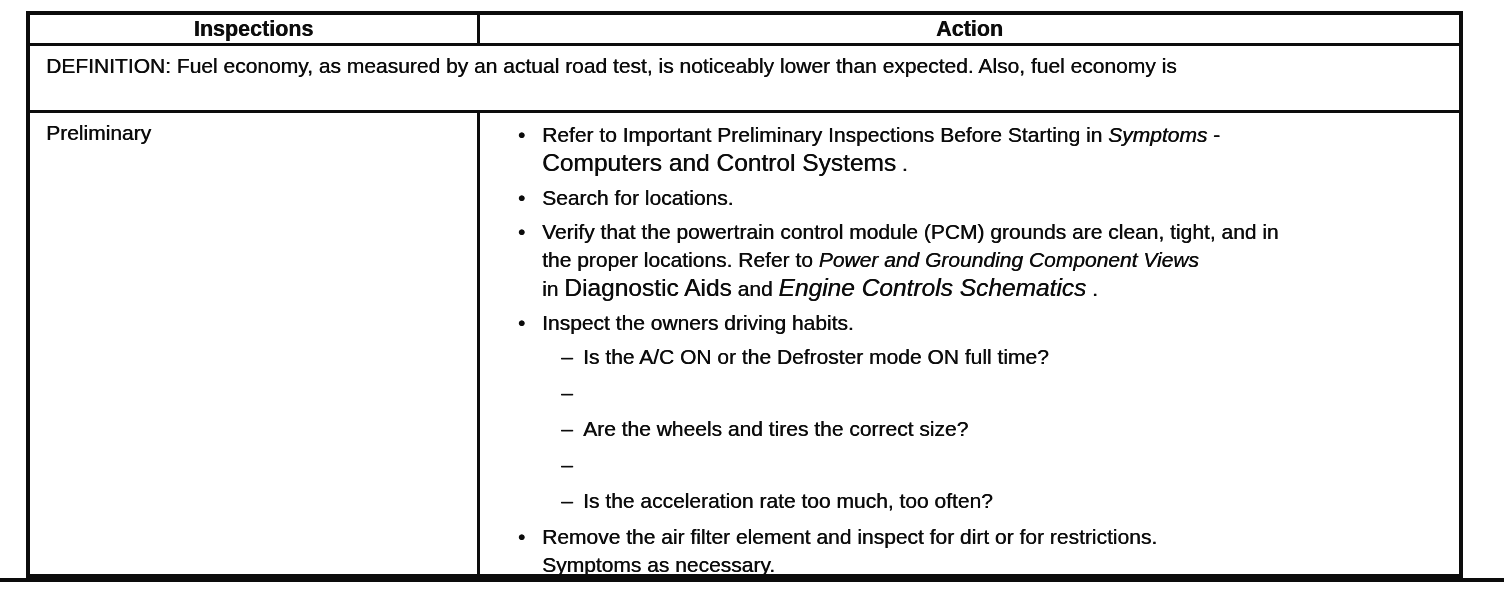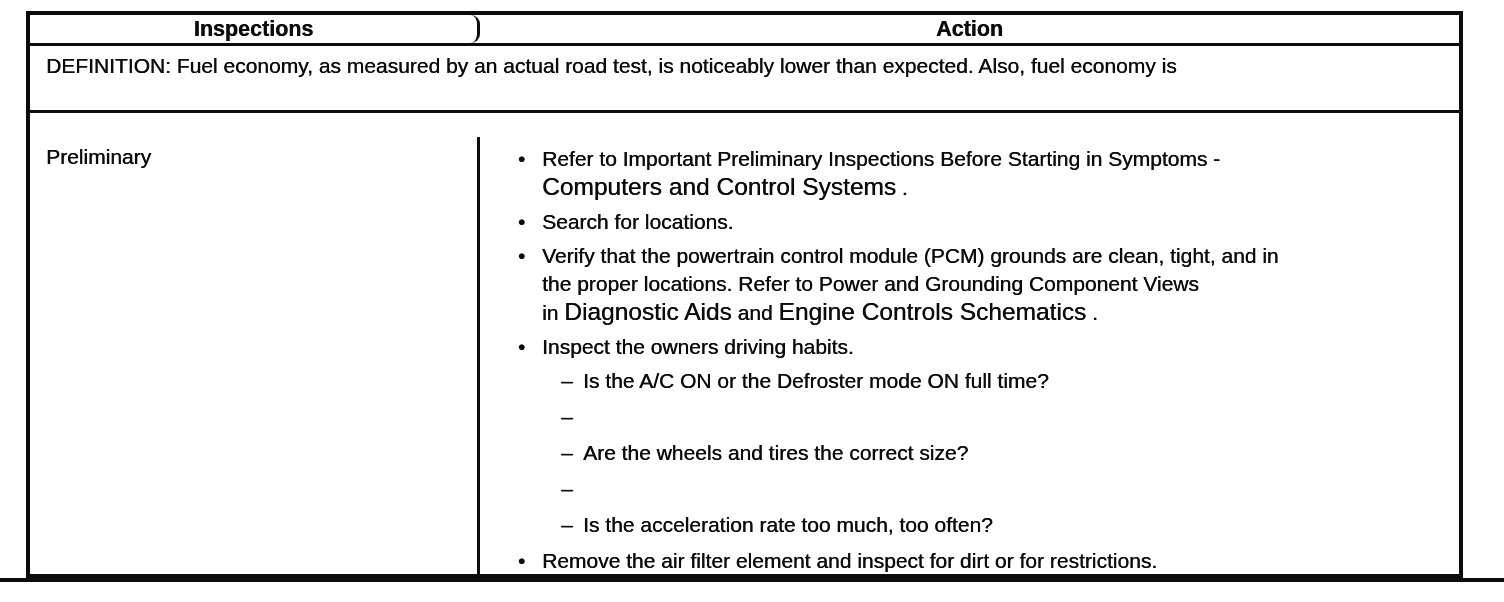--- a/index.html
+++ b/index.html
@@ -25,54 +25,53 @@
     display: flex;
     border-bottom: 3px solid #0c0c0c;
   }
   .th {
     font-weight: bold;
     font-size: 21.5px;
     display: flex;
     align-items: center;
     justify-content: center;
     overflow: hidden;
-    border-radius: 9px;
   }
   .th-insp { width: 450px; border-right: 3px solid #0c0c0c; }
   .th-act  { flex: 1; }
   .row-def {
     flex: 0 0 67px;
     border-bottom: 3px solid #0c0c0c;
     padding: 6px 4px 0 16px;
     font-size: 21px;
     line-height: 28px;
     overflow: hidden;
   }
-  .row-body { flex: 1; display: flex; min-height: 0; margin-top: 24px; }
+  .row-body { flex: 1; display: flex; min-height: 0; }
   .cell-insp {
     width: 450px;
     border-right: 3px solid #0c0c0c;
     padding: 8px 10px 0 16px;
     font-size: 21px;
     overflow: hidden;
   }
   .cell-act {
     flex: 1;
     padding: 8px 14px 0 0;
     font-size: 21px;
     overflow: hidden;
   }
   .action-item { display: flex; line-height: 28px; margin-bottom: 6px; }
   .action-item .marker { flex: 0 0 auto; }
   .action-item.bullet { margin-left: 38px; }
   .action-item.bullet .marker { width: 24px; font-size: 20px; }
   .action-item.dash { margin-left: 81px; margin-bottom: 8px; }
   .action-item.dash .marker { width: 22px; }
   .action-item:last-child { margin-bottom: 0; }
-  .seg.i  { }
+  .seg.i  { font-style: italic; }
   .seg.lg { font-size: 24.5px; line-height: 28px; }
   .page-rule {
     position: absolute;
     left: 0; top: 578px;
     width: 1504px; height: 4px;
     background: #0c0c0c;
   }
 </style>
 </head>
 <body>

